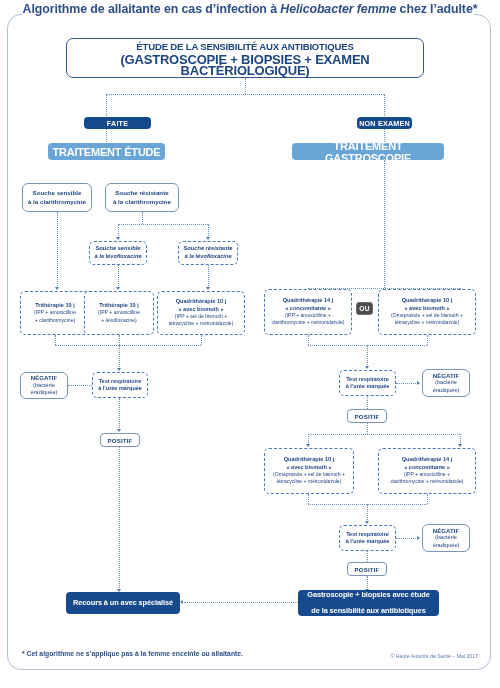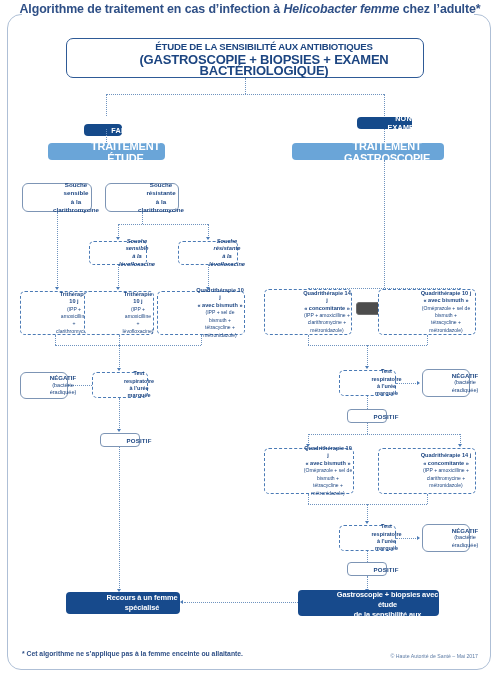--- a/index.html
+++ b/index.html
@@ -17,21 +17,21 @@
     position:absolute;left:22px;top:8px;width:452px;height:14px;background:#ffffff;
   }
   #title{
     position:absolute;left:0;top:2px;width:500px;text-align:center;
     font-size:12.4px;font-weight:bold;color:#2e4f86;letter-spacing:-0.1px;
     white-space:nowrap;
   }
   #title i{font-style:italic;}
   
   .node{position:absolute;box-sizing:border-box;display:flex;flex-direction:column;
-        align-items:center;justify-content:center;text-align:center;padding-left:38px;}
+        align-items:center;justify-content:center;text-align:center;}
   .hdr{
     border:1.3px solid #2e5a96;border-radius:7px;background:#fff;
     color:#1c4581;
   }
   .hdr .l1{font-size:9.6px;font-weight:bold;letter-spacing:-0.2px;line-height:12px;}
   .hdr .l2{font-size:13px;font-weight:bold;letter-spacing:-0.2px;line-height:11px;margin-top:1px;}
   .badge{
     background:#154a8a;color:#ffffff;border-radius:4px;
     font-size:7.2px;font-weight:bold;letter-spacing:0.2px;
   }
@@ -94,34 +94,34 @@
   #copyright{
     position:absolute;right:22px;top:653px;font-size:5.2px;color:#5f7da6;
   }
 </style>
 </head>
 <body>
 
 <div id="frame"></div>
 <div id="frame-gap"></div>
 <div id="title">
-  <span>Algorithme de traitement en cas d’infection à </span><i>Helicobacter femme</i><span> chez l’adulte*</span>
+  <span>Algorithme de allaitante en cas d’infection à </span><i>Helicobacter femme</i><span> chez l’adulte*</span>
 </div>
 
 <div class="node hdr" style="left:66px;top:38px;width:358px;height:40px;">
   <div class="l1">ÉTUDE DE LA SENSIBILITÉ AUX ANTIBIOTIQUES</div>
   <div class="l2">(GASTROSCOPIE + BIOPSIES + EXAMEN BACTÉRIOLOGIQUE)</div>
 </div>
 
 <div class="vd" style="left:245px;top:78px;height:16px;"></div>
 <div class="hd" style="left:106px;top:94px;width:278px;"></div>
 <div class="vd" style="left:106px;top:94px;height:22px;"></div>
 <div class="vd" style="left:384px;top:94px;height:22px;"></div>
 
-<div class="node badge" style="left:84px;top:117px;width:30px;height:12px;margin-top:7px;">
+<div class="node badge" style="left:84px;top:117px;width:67px;height:12px;">
   <span>FAITE</span>
 </div>
 <div class="node badge" style="left:357px;top:117px;width:55px;height:12px;">
   <span>NON EXAMEN</span>
 </div>
 <div class="vd" style="left:106px;top:129px;height:13px;"></div>
 <div class="vd" style="left:384px;top:129px;height:13px;"></div>
 
 <div class="node banner" style="left:48px;top:143px;width:117px;height:17px;">
   <span>TRAITEMENT ÉTUDE</span>
@@ -289,21 +289,21 @@
 </div>
 
 <div class="vd" style="left:367px;top:551px;height:11px;"></div>
 <div class="node pos" style="left:347px;top:562px;width:40px;height:14px;">
   <span>POSITIF</span>
 </div>
 <div class="vd" style="left:367px;top:576px;height:14px;"></div>
 <div class="arw" style="left:364.5px;top:589px;"></div>
 
 <div class="node navy" style="left:66px;top:592px;width:114px;height:22px;">
-  <span>Recours à un femme spécialisé</span>
+  <span>Recours à un avec spécialisé</span>
 </div>
 <div class="node navy" style="left:298px;top:590px;width:141px;height:26px;justify-content:space-between;">
   <div>Gastroscopie + biopsies avec étude</div>
   <div>de la sensibilité aux antibiotiques</div>
 </div>
 <div class="hd" style="left:184px;top:602px;width:114px;"></div>
 <div class="arwl" style="left:180px;top:599.5px;"></div>
 
 <div id="footnote">* Cet algorithme ne s’applique pas à la femme enceinte ou allaitante.</div>
 <div id="copyright">© Haute Autorité de Santé – Mai 2017</div>

